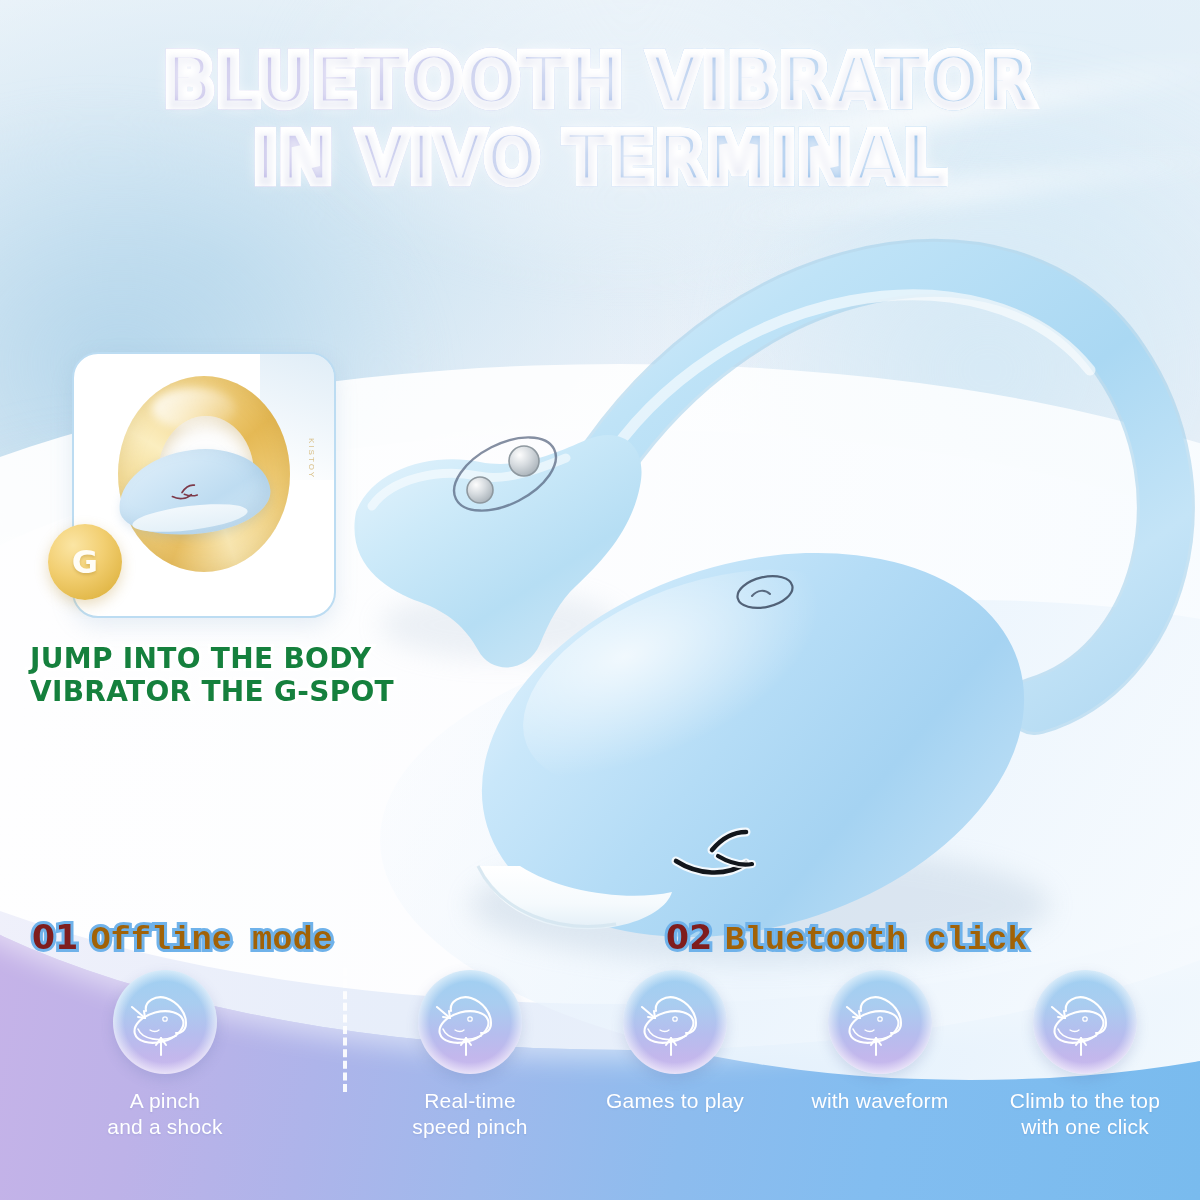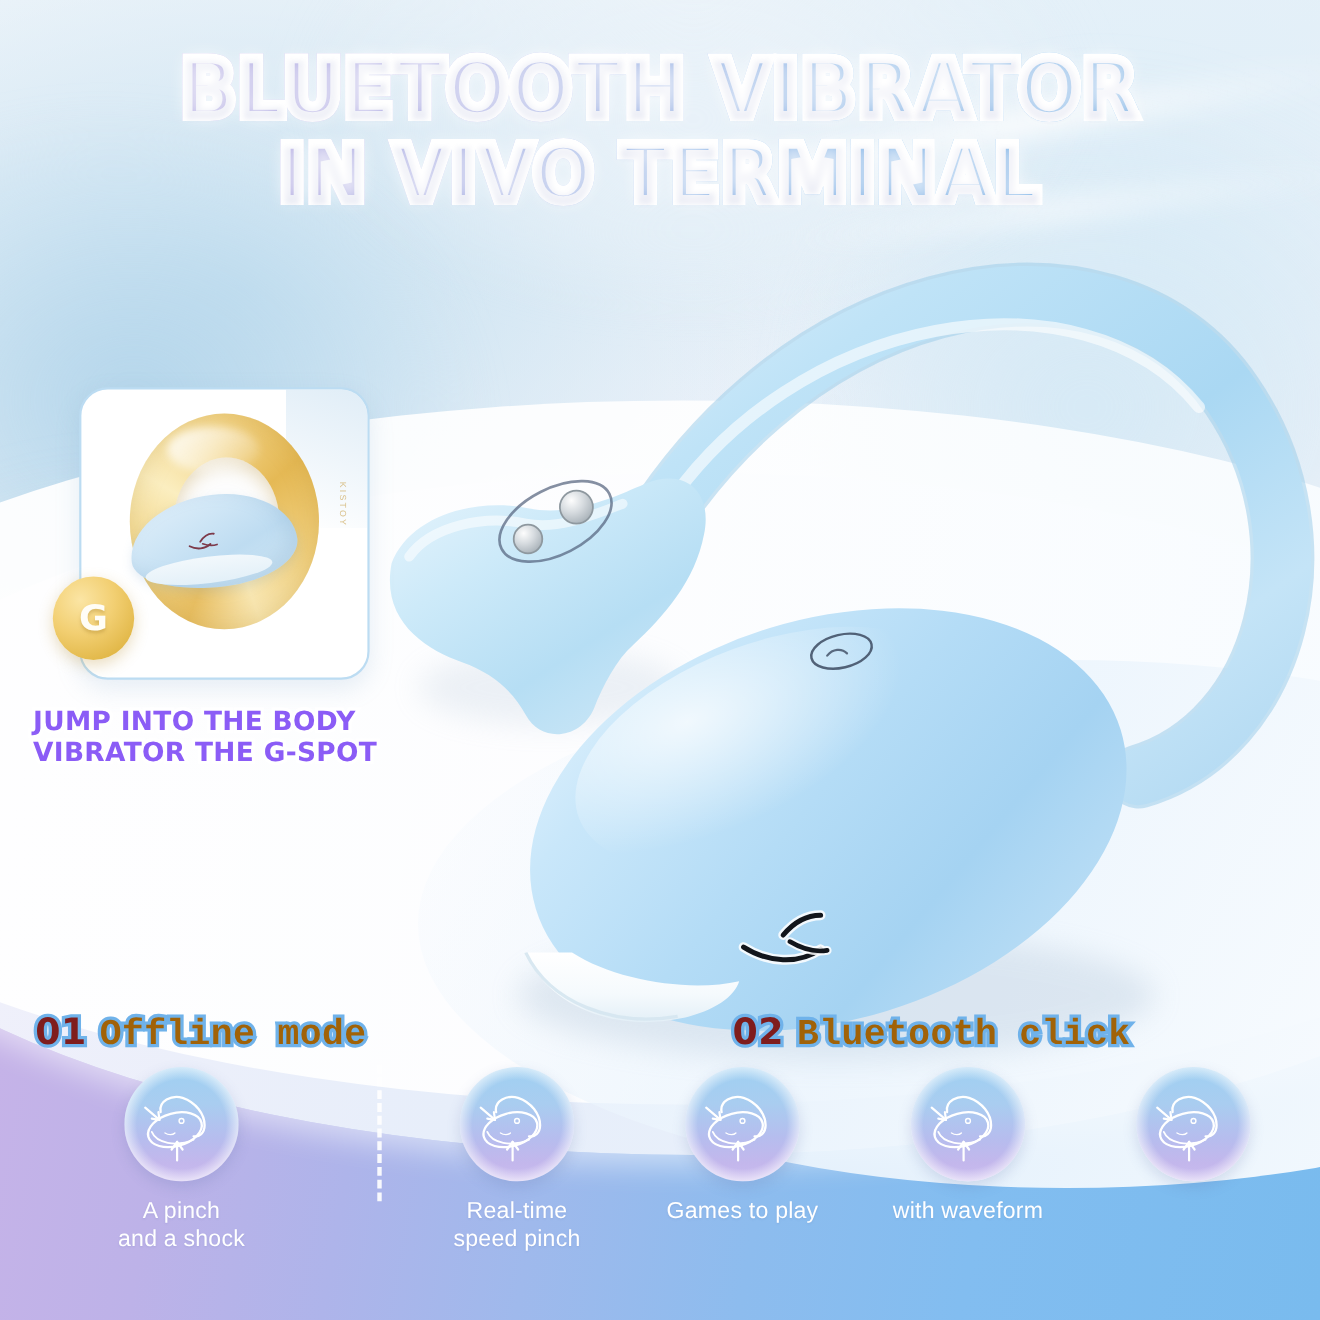--- a/index.html
+++ b/index.html
@@ -237,24 +237,24 @@
   .inset-caption {
     position: absolute;
     left: 30px; top: 642px;
     width: 390px;
     z-index: 25;
   }
   .inset-caption .cl {
     display: block;
     font-family: "DejaVu Sans", sans-serif;
     font-weight: bold;
-    font-size: 24px;
+    font-size: 28px;
     line-height: 1.18;
     letter-spacing: 0.3px;
-    color: #8b5cf6;
+    color: #15803d;
     -webkit-text-stroke: 6px #ffffff;
     paint-order: stroke fill;
     text-shadow: 0 0 10px rgba(255,255,255,0.9);
   }
 
   
   .product { position: absolute; inset: 0; z-index: 18; pointer-events: none; }
 
   
   .mode-label {
@@ -558,17 +558,21 @@
           <ellipse cx="33" cy="40" rx="25" ry="15" transform="rotate(-15 33 40)" fill="none" stroke="#ffffff" stroke-width="2.1"></ellipse>
           <path d="M12 42 c4 10 22 14 38 7" fill="none" stroke="#ffffff" stroke-width="1.6" stroke-linecap="round"></path>
           <circle cx="39" cy="32" r="2.2" fill="none" stroke="#ffffff" stroke-width="1.3"></circle>
           <path d="M24 43 c3 2 7 2 9 0" fill="none" stroke="#ffffff" stroke-width="1.3" stroke-linecap="round"></path>
           <path d="M6 20 L19 31" fill="none" stroke="#ffffff" stroke-width="2" stroke-linecap="round"></path>
           <path d="M19 31 L12 30 M19 31 L18 24" fill="none" stroke="#ffffff" stroke-width="2" stroke-linecap="round"></path>
           <path d="M35 68 L35 51" fill="none" stroke="#ffffff" stroke-width="2" stroke-linecap="round"></path>
           <path d="M35 51 L30 58 M35 51 L40 58" fill="none" stroke="#ffffff" stroke-width="2" stroke-linecap="round"></path>
         </svg>
       </div>
+      <div class="flabel">
+        <span>Climb to the top</span><br>
+        <span>with one click</span>
+      </div>
     </div>
 
   </div>
 
 </div>
 
 </body></html>

